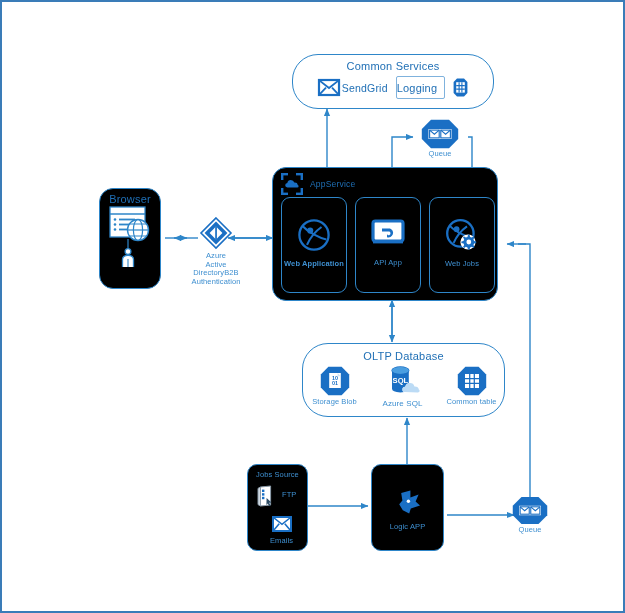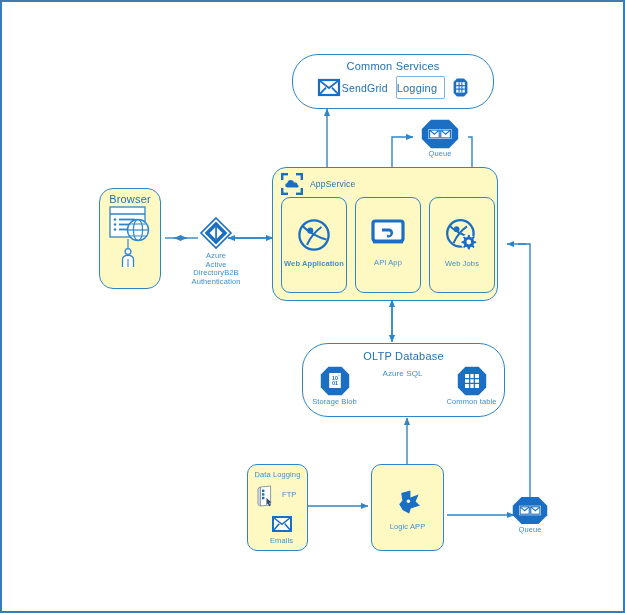--- a/index.html
+++ b/index.html
@@ -10,21 +10,21 @@
     background:#ffffff;
     border:2px solid #3a7cb8;
     box-sizing:border-box;
     overflow:hidden;
   }
   #wires{position:absolute;left:0;top:0;width:625px;height:613px;}
   .node{position:absolute;box-sizing:border-box;}
   .rbox{
     border:1.3px solid #2e86c9;
     border-radius:14px;
-    background:#fef9c3;
+    background:#000000;
   }
   .pill{
     border:1.3px solid #2e86c9;
     border-radius:26px;
     background:#ffffff;
   }
   .title{
     color:#1f6fb5;
     text-align:center;
     font-size:11px;
@@ -248,20 +248,34 @@
             <rect x="9.2" y="7" width="11.6" height="15" fill="#ffffff"></rect>
             <path d="M17.6,7 L20.8,10.2 L17.6,10.2 Z" fill="#cfe3f6"></path>
             <text x="15" y="13.6" font-family="Liberation Sans, sans-serif" font-size="5.4" font-weight="bold" fill="#1a6fc4" text-anchor="middle">10</text>
             <text x="15" y="19" font-family="Liberation Sans, sans-serif" font-size="5.4" font-weight="bold" fill="#1a6fc4" text-anchor="middle">01</text>
           </svg>
         </div>
         <div class="cap" style="margin-top:2px;">Storage Blob</div>
       </div>
 
       <div style="width:52px;">
+        <div class="icowrap">
+          <svg width="34" height="30" viewBox="0 0 34 30">
+            <path d="M6,4.4 L6,22.6 Q6,26.4 14.4,26.4 Q22.8,26.4 22.8,22.6 L22.8,4.4 Z" fill="#1a6fc4"></path>
+            <ellipse cx="14.4" cy="4.4" rx="8.4" ry="3.4" fill="#ffffff" stroke="#1a6fc4" stroke-width="1.3"></ellipse>
+            <ellipse cx="14.4" cy="4.4" rx="8.4" ry="3.4" fill="#4a9ee0"></ellipse>
+            <text x="14.4" y="16.6" font-family="Liberation Sans, sans-serif" font-size="7.6" font-weight="bold" fill="#ffffff" text-anchor="middle">SQL</text>
+            <path d="M19,26 Q16.4,26 16.4,23.4 Q16.4,21 19.2,20.8 Q20,17 24,17
+                     Q27.6,17 28.4,20.4 Q32.4,20.2 32.8,23.4 Q33.6,23.8 33.6,25
+                     Q33.6,26.4 31.8,26.4 Z" fill="#ffffff" opacity="0.95"></path>
+            <path d="M19,26 Q16.4,26 16.4,23.4 Q16.4,21 19.2,20.8 Q20,17 24,17
+                     Q27.6,17 28.4,20.4 Q32.4,20.2 32.8,23.4 Q33.6,23.8 33.6,25
+                     Q33.6,26.4 31.8,26.4 Z" fill="#bcdbf5"></path>
+          </svg>
+        </div>
         <div class="cap" style="margin-top:3px;font-size:8px;">Azure SQL</div>
       </div>
 
       <div style="width:50px;">
         <div class="icowrap">
           <svg width="30" height="30" viewBox="0 0 30 30">
             <path d="M8.4,0.8 L21.6,0.8 L29.2,8.4 L29.2,21.6 L21.6,29.2 L8.4,29.2
                      L0.8,21.6 L0.8,8.4 Z" fill="#1a6fc4"></path>
             <rect x="8" y="8" width="14" height="14" fill="#ffffff"></rect>
             <g stroke="#1a6fc4" stroke-width="1.25">
@@ -269,21 +283,21 @@
               <path d="M8,12.7 L22,12.7 M8,17.3 L22,17.3"></path>
             </g>
           </svg>
         </div>
         <div class="cap" style="margin-top:2px;">Common table</div>
       </div>
     </div>
   </div>
 
   <div class="node rbox" style="left:245px;top:462px;width:61px;height:87px;border-radius:10px;">
-    <div class="cap" style="margin-top:6px;font-size:7.5px;">Data Logging</div>
+    <div class="cap" style="margin-top:6px;font-size:7.5px;">Jobs Source</div>
     <div class="row" style="gap:6px;margin:5px 0 0 9px;">
       <span class="icowrap">
         <svg width="19" height="22" viewBox="0 0 19 22">
           <path d="M3.4,2 L13.6,1 L13.6,20 L3.4,21 Z" fill="#ffffff" stroke="#8a9aa8" stroke-width="1"></path>
           <path d="M3.4,2 L1,3.4 L1,19.6 L3.4,21 Z" fill="#d9e2ea" stroke="#8a9aa8" stroke-width="1"></path>
           <g fill="#1a6fc4">
             <rect x="5" y="4.6" width="2.4" height="2.4"></rect>
             <rect x="5" y="8.2" width="2.4" height="2.4"></rect>
             <rect x="5" y="11.8" width="2.4" height="2.4"></rect>
           </g>

